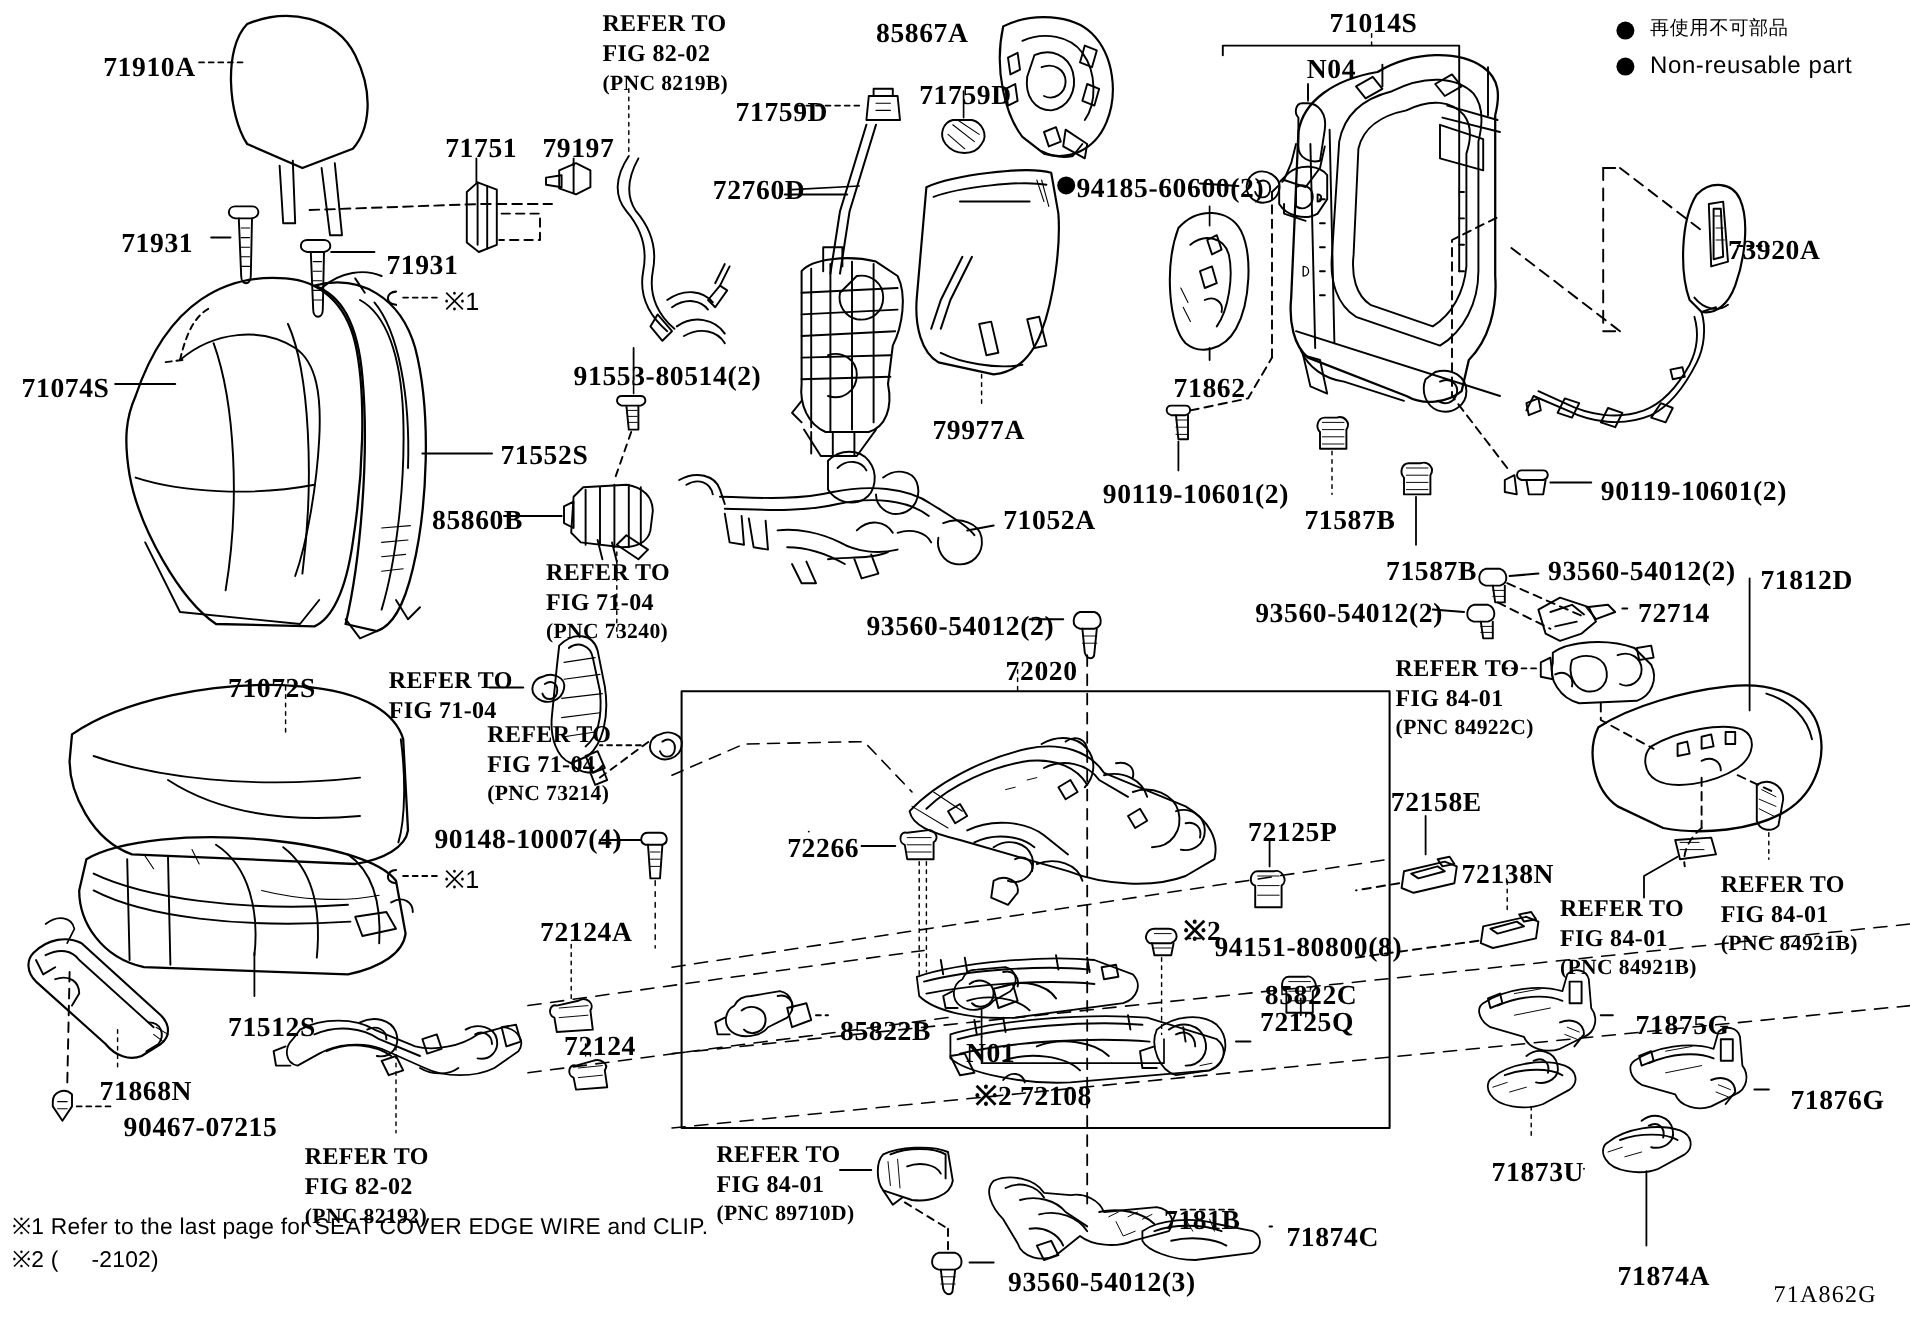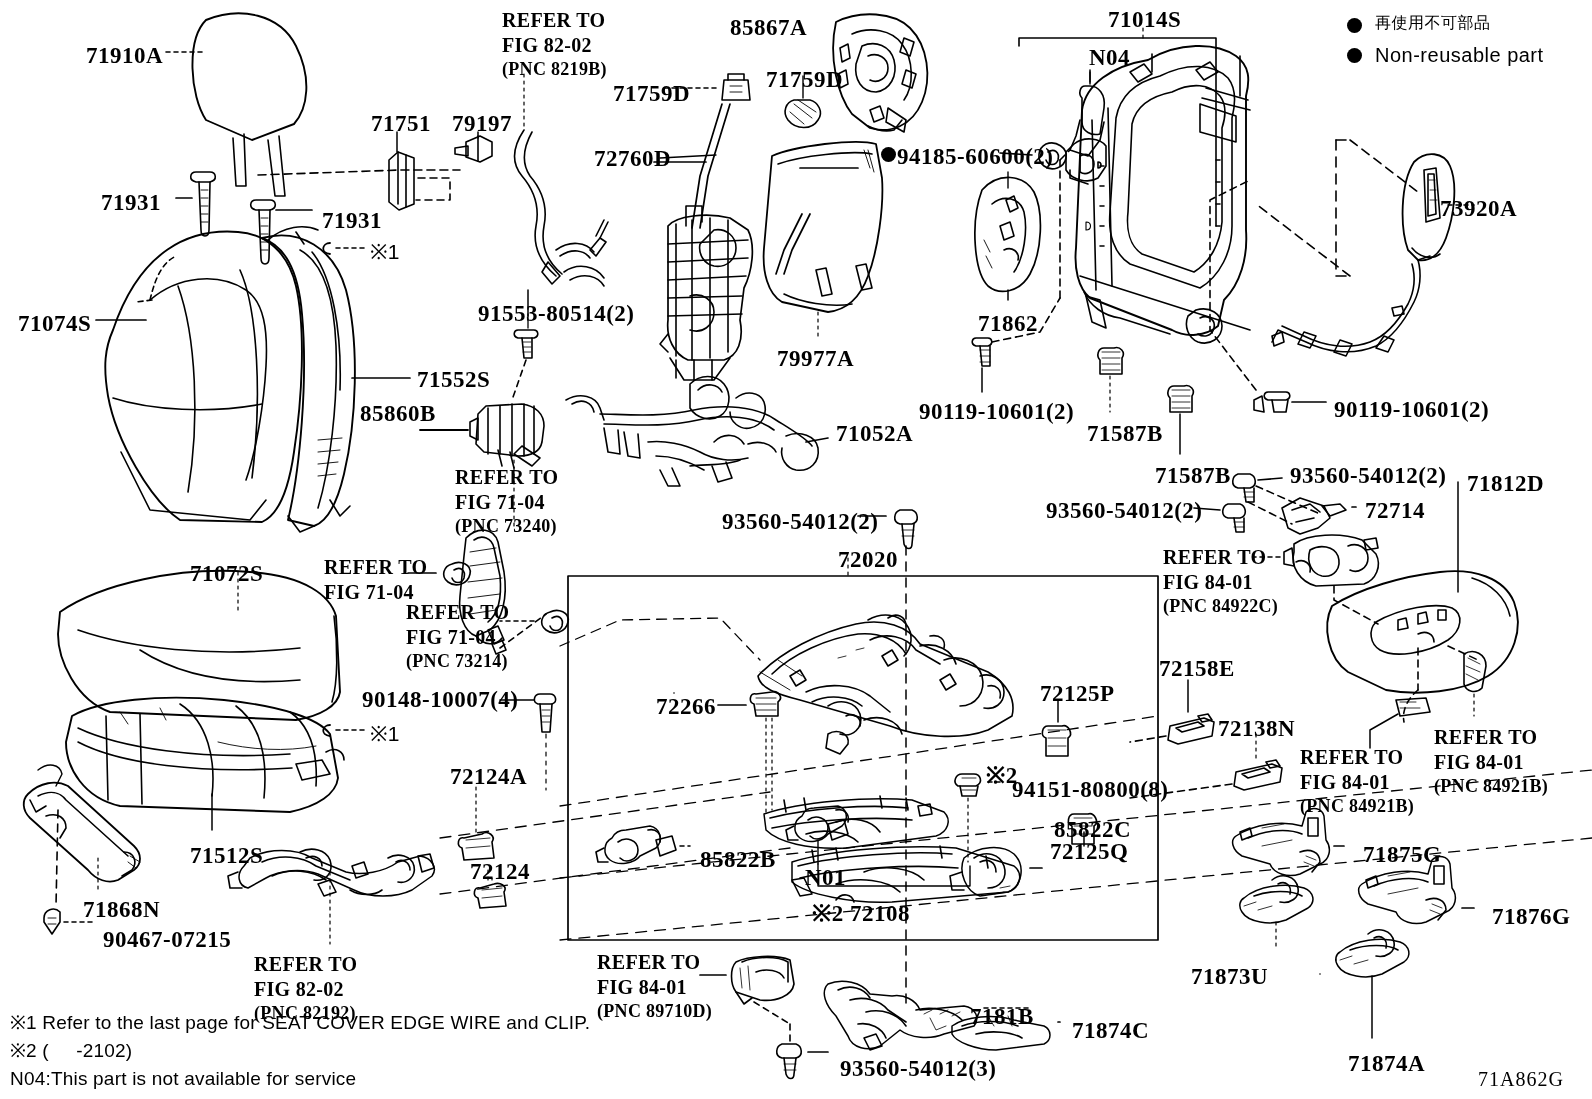--- a/index.html
+++ b/index.html
@@ -687,21 +687,21 @@
   <div style="position:absolute; left:881px; top:147px;" class="dot"></div>
 
   <div id="part-labels">
       <div class="lbl pn" style="left: 86px; top: 42px;">71910A</div>
       <div class="lbl pn" style="left: 101px; top: 189px;">71931</div>
       <div class="lbl pn" style="left: 322px; top: 207px;">71931</div>
       <div class="lbl pn" style="left: 371px; top: 110px;">71751</div>
       <div class="lbl pn" style="left: 452px; top: 110px;">79197</div>
       <div class="lbl pn" style="left: 18px; top: 310px;">71074S</div>
       <div class="lbl pn" style="left: 417px; top: 366px;">71552S</div>
-      <div class="lbl pn" style="left: 360px; top: 400px;">85860B</div>
+      <div class="lbl pn" style="left: 360px; top: 420px;">85860B</div>
       <div class="lbl pn" style="left: 478px; top: 300px; text-align: right;">91553-80514(2)</div>
       <div class="lbl pn" style="left: 190px; top: 560px;">71072S</div>
       <div class="lbl pn" style="left: 190px; top: 842px;">71512S</div>
       <div class="lbl pn" style="left: 83px; top: 896px;">71868N</div>
       <div class="lbl pn" style="left: 103px; top: 926px;">90467-07215</div>
       <div class="lbl pn" style="left: 362px; top: 686px;">90148-10007(4)</div>
       <div class="lbl pn" style="left: 594px; top: 145px;">72760D</div>
       <div class="lbl pn" style="left: 613px; top: 80px;">71759D</div>
       <div class="lbl pn" style="left: 766px; top: 66px;">71759D</div>
       <div class="lbl pn" style="left: 730px; top: 14px;">85867A</div>
@@ -730,21 +730,21 @@
       <div class="lbl pn" style="left: 986px; top: 762px;">※2</div>
       <div class="lbl pn" style="left: 450px; top: 763px;">72124A</div>
       <div class="lbl pn" style="left: 470px; top: 858px;">72124</div>
       <div class="lbl pn" style="left: 700px; top: 846px;">85822B</div>
       <div class="lbl pn" style="left: 805px; top: 864px; text-align: center;">N01</div>
       <div class="lbl pn" style="left: 812px; top: 900px;">※2 72108</div>
       <div class="lbl pn" style="left: 1054px; top: 816px;">85822C</div>
       <div class="lbl pn" style="left: 1050px; top: 838px;">72125Q</div>
       <div class="lbl pn" style="left: 1363px; top: 841px;">71875G</div>
       <div class="lbl pn" style="left: 1492px; top: 903px;">71876G</div>
-      <div class="lbl pn" style="left: 1191px; top: 963px;">71873U</div>
+      <div class="lbl pn" style="left: 1243px; top: 963px;">71873U</div>
       <div class="lbl pn" style="left: 1348px; top: 1050px;">71874A</div>
       <div class="lbl pn" style="left: 1072px; top: 1017px;">71874C</div>
       <div class="lbl pn" style="left: 970px; top: 1003px;">7181B</div>
       <div class="lbl pn" style="left: 840px; top: 1055px;">93560-54012(3)</div>
     </div>
 
   <div id="refer-labels">
       <div class="lbl refer" style="left: 502px; top: 8px;"><div>REFER TO</div><div>FIG 82-02</div><div class="pnc">(PNC 8219B)</div></div>
       <div class="lbl refer" style="left: 455px; top: 465px;"><div>REFER TO</div><div>FIG 71-04</div><div class="pnc">(PNC 73240)</div></div>
       <div class="lbl refer" style="left: 324px; top: 555px;"><div>REFER TO</div><div>FIG 71-04</div></div>
@@ -756,17 +756,16 @@
       <div class="lbl refer" style="left: 597px; top: 950px;"><div>REFER TO</div><div>FIG 84-01</div><div class="pnc">(PNC 89710D)</div></div>
     </div>
 
   <div id="clip-labels">
       <div class="lbl note" style="left: 370px; top: 240px; font-size: 21px;">※1</div>
       <div class="lbl note" style="left: 370px; top: 722px; font-size: 21px;">※1</div>
     </div>
 
   <div class="lbl note" style="left:10px; top:1012px;">※1 Refer to the last page for SEAT COVER EDGE WIRE and CLIP.</div>
   <div class="lbl note" style="left:10px; top:1040px;">※2 (     -2102)</div>
-  <div class="lbl note" style="left:10px; top:1068px;">N04:This part is not available for service</div>
 
   <div class="lbl figcode" style="left:1478px; top:1068px; font-weight:normal;">71A862G</div>
 
 </div>
 
 </body></html>

